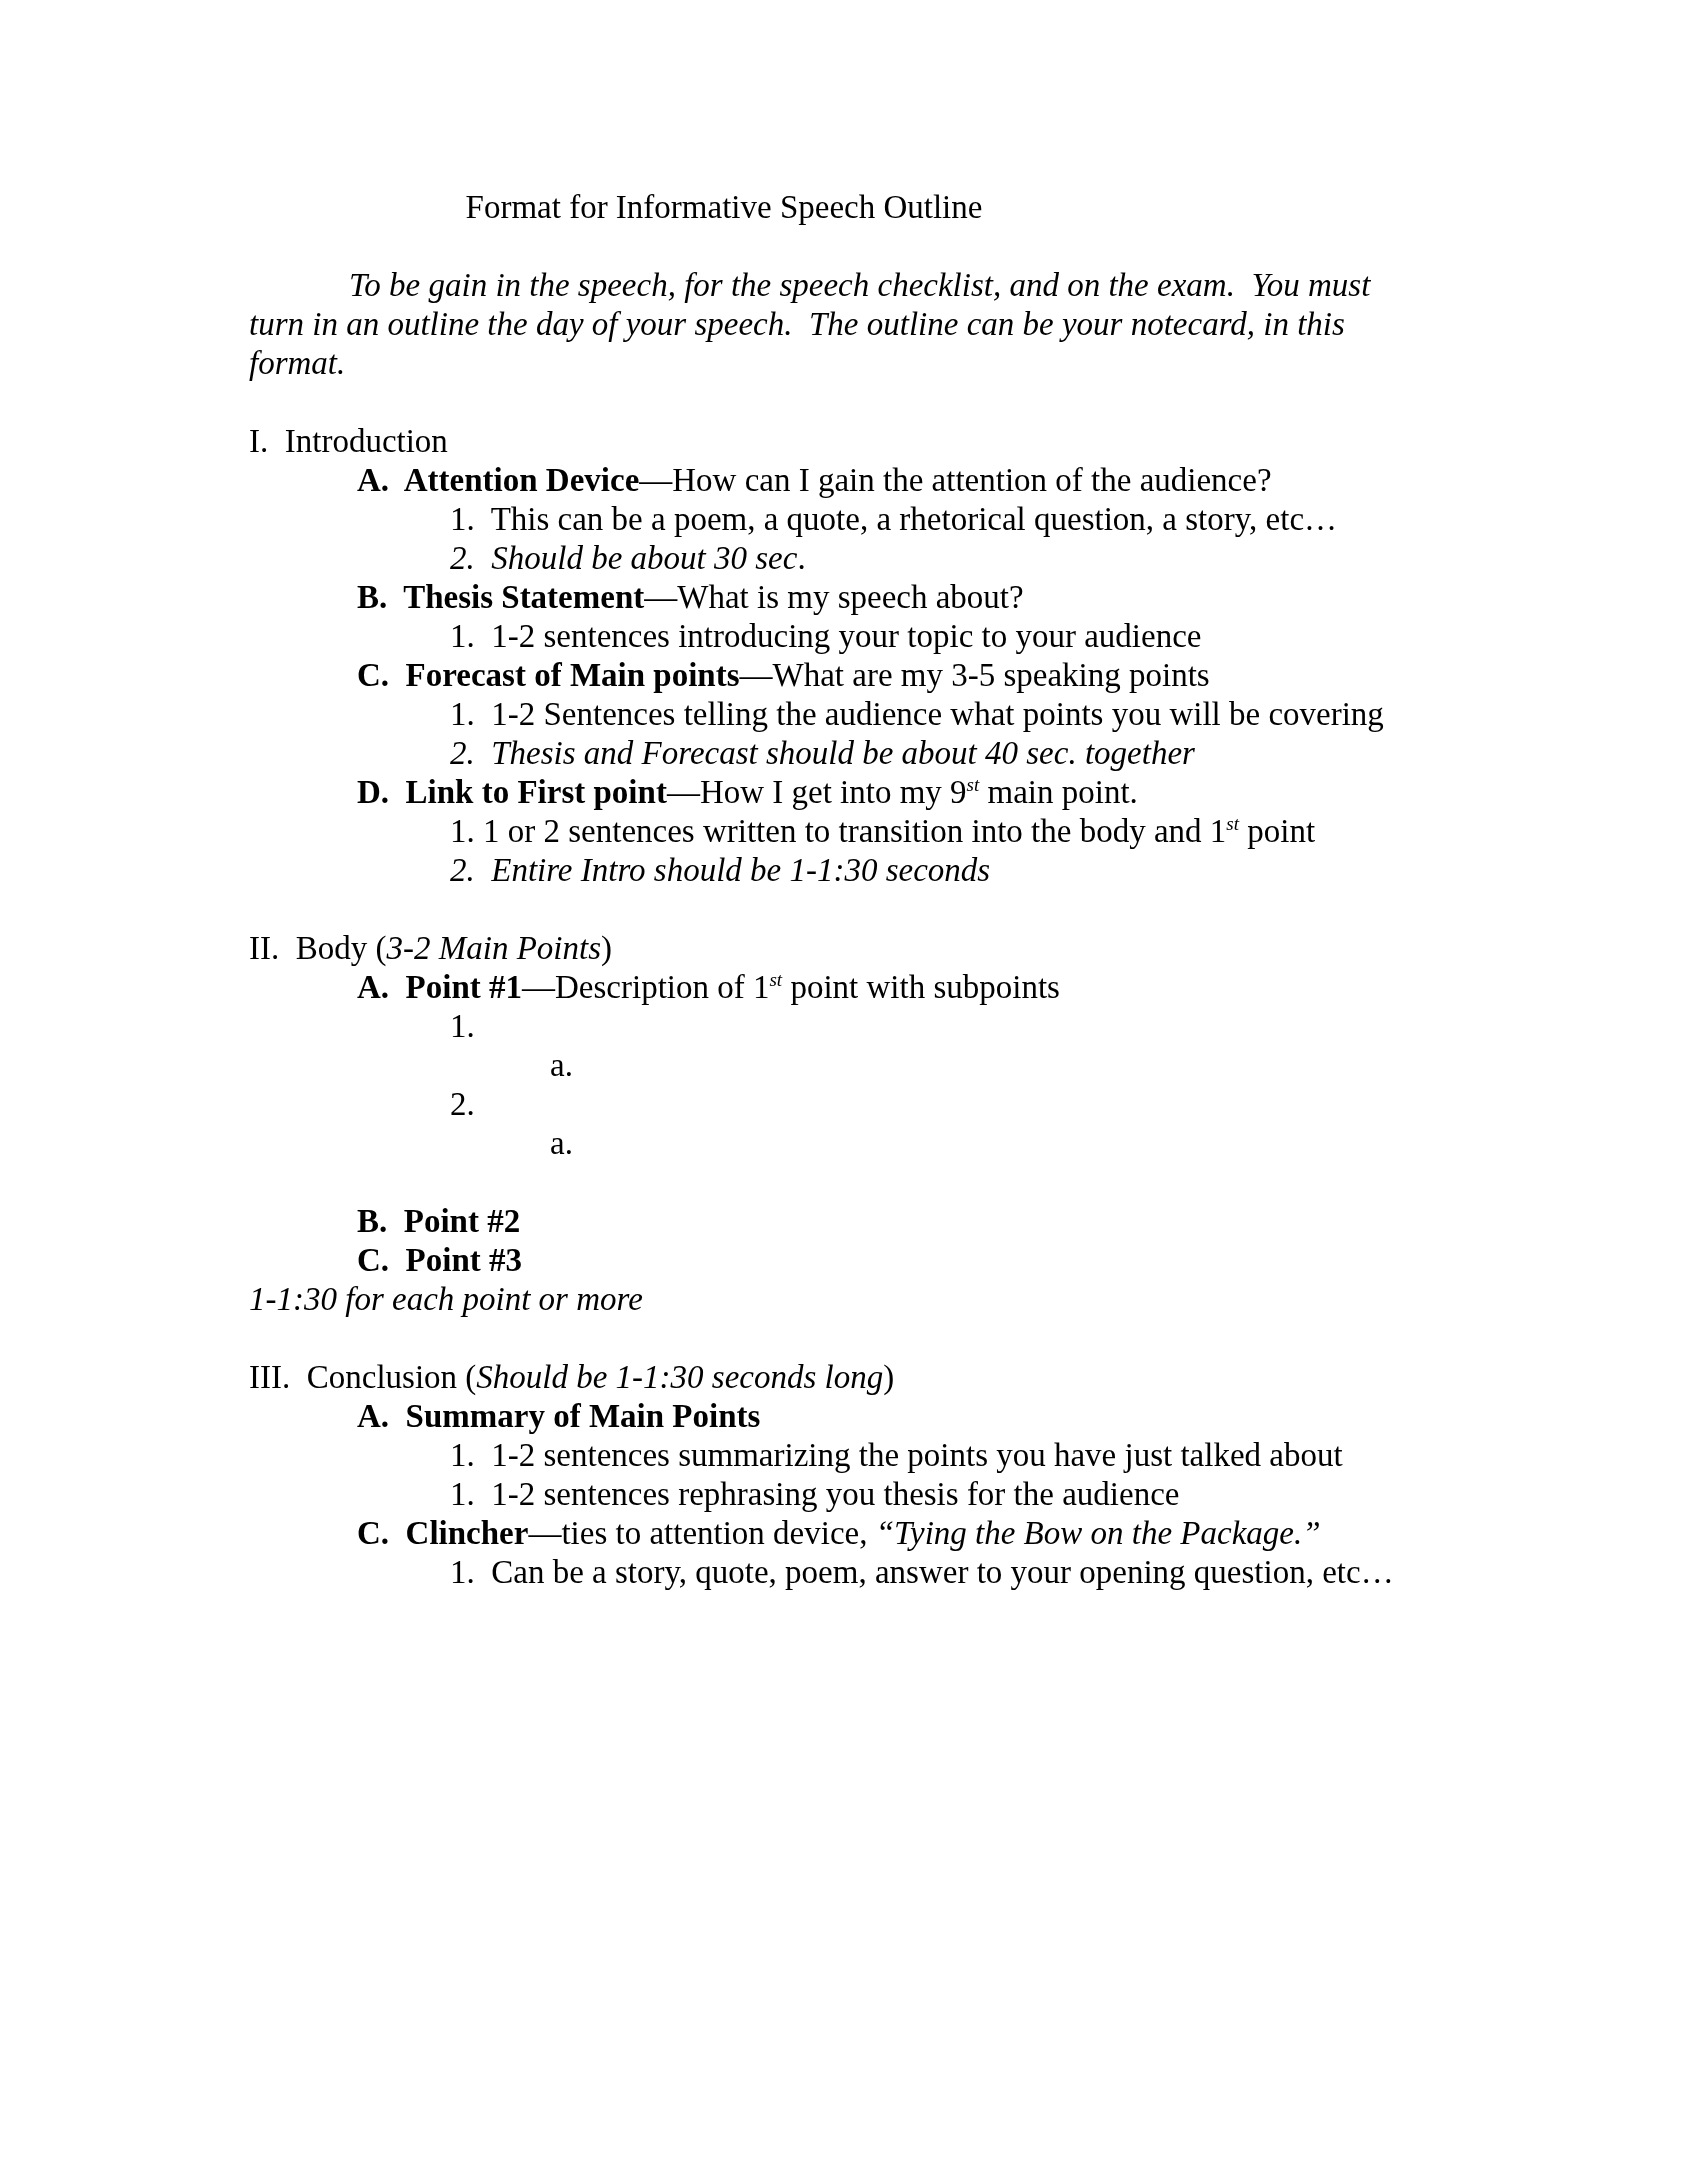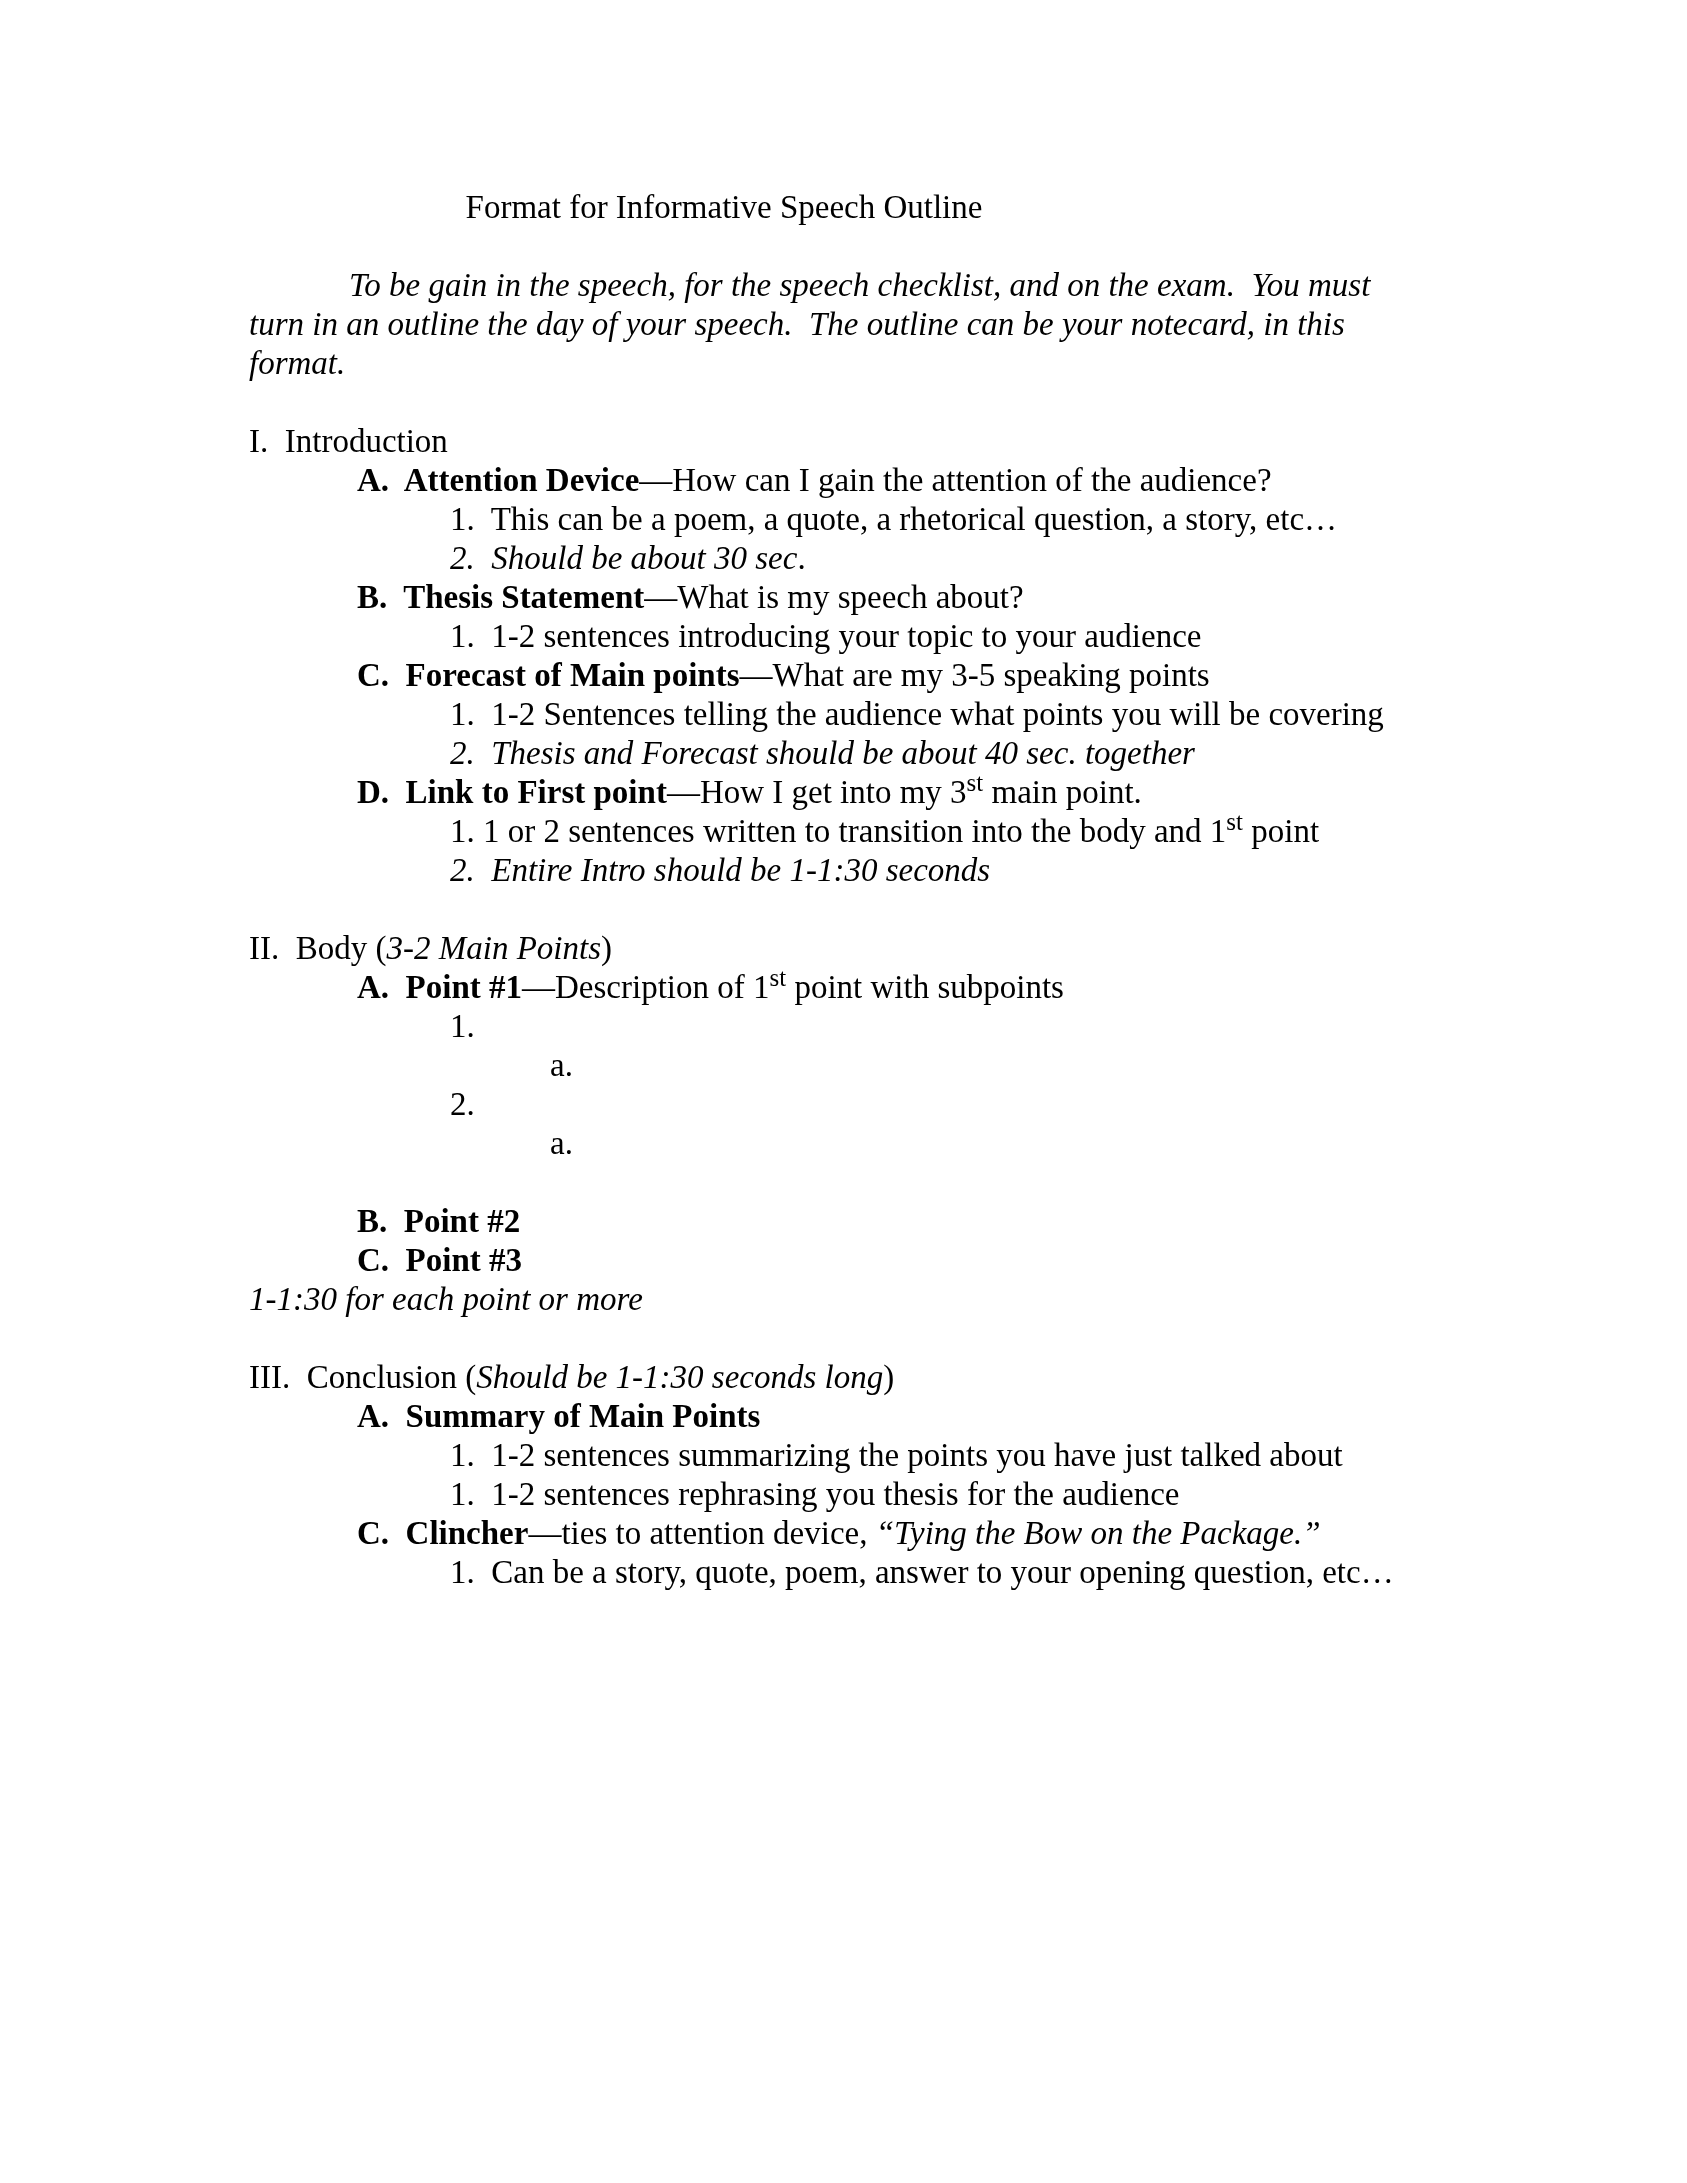--- a/index.html
+++ b/index.html
@@ -27,23 +27,24 @@
   .blank { height: 39px; }
   .center { text-align: center; }
   .intro-line { font-style: italic; }
   .first-indent { padding-left: 100px; }
   .ind-1 { padding-left: 100px; }
   .ind-2 { padding-left: 201px; }
   .ind-3 { padding-left: 301px; }
   .bold { font-weight: bold; margin-left: 8px; }
   .italic { font-style: italic; }
   sup.seg {
-    font-size: 25px;
+    font-size: 19px;
     line-height: 0;
     vertical-align: super;
+    font-style: italic;
   }
 </style>
 </head>
 <body>
 
 <div class="page">
   <div class="line center">Format for Informative Speech Outline</div>
   <div class="line blank"></div>
   <div class="line intro-line first-indent">To be gain in the speech, for the speech checklist, and on the exam.  You must</div>
   <div class="line intro-line">turn in an outline the day of your speech.  The outline can be your notecard, in this</div>
@@ -52,21 +53,21 @@
   <div>
       <div class="line"><span class="seg">I.  Introduction</span></div>
       <div class="line ind-1"><span class="seg bold">A.  Attention Device</span><span class="seg">—How can I gain the attention of the audience?</span></div>
       <div class="line ind-2"><span class="seg">1.  This can be a poem, a quote, a rhetorical question, a story, etc…</span></div>
       <div class="line ind-2"><span class="seg italic">2.  Should be about 30 sec</span><span class="seg">.</span></div>
       <div class="line ind-1"><span class="seg bold">B.  Thesis Statement</span><span class="seg">—What is my speech about?</span></div>
       <div class="line ind-2"><span class="seg">1.  1-2 sentences introducing your topic to your audience</span></div>
       <div class="line ind-1"><span class="seg bold">C.  Forecast of Main points</span><span class="seg">—What are my 3-5 speaking points</span></div>
       <div class="line ind-2"><span class="seg">1.  1-2 Sentences telling the audience what points you will be covering</span></div>
       <div class="line ind-2"><span class="seg italic">2.  Thesis and Forecast should be about 40 sec. together</span></div>
-      <div class="line ind-1"><span class="seg bold">D.  Link to First point</span><span class="seg">—How I get into my 3</span><sup class="seg">st</sup><span class="seg"> main point.</span></div>
+      <div class="line ind-1"><span class="seg bold">D.  Link to First point</span><span class="seg">—How I get into my 9</span><sup class="seg">st</sup><span class="seg"> main point.</span></div>
       <div class="line ind-2"><span class="seg">1. 1 or 2 sentences written to transition into the body and 1</span><sup class="seg">st</sup><span class="seg"> point</span></div>
       <div class="line ind-2"><span class="seg italic">2.  Entire Intro should be 1-1:30 seconds</span></div>
       <div class="line blank"></div>
       <div class="line"><span class="seg">II.  Body (</span><span class="seg italic">3-2 Main Points</span><span class="seg">)</span></div>
       <div class="line ind-1"><span class="seg bold">A.  Point #1</span><span class="seg">—Description of 1</span><sup class="seg">st</sup><span class="seg"> point with subpoints</span></div>
       <div class="line ind-2"><span class="seg">1.</span></div>
       <div class="line ind-3"><span class="seg">a.</span></div>
       <div class="line ind-2"><span class="seg">2.</span></div>
       <div class="line ind-3"><span class="seg">a.</span></div>
       <div class="line blank"></div>

